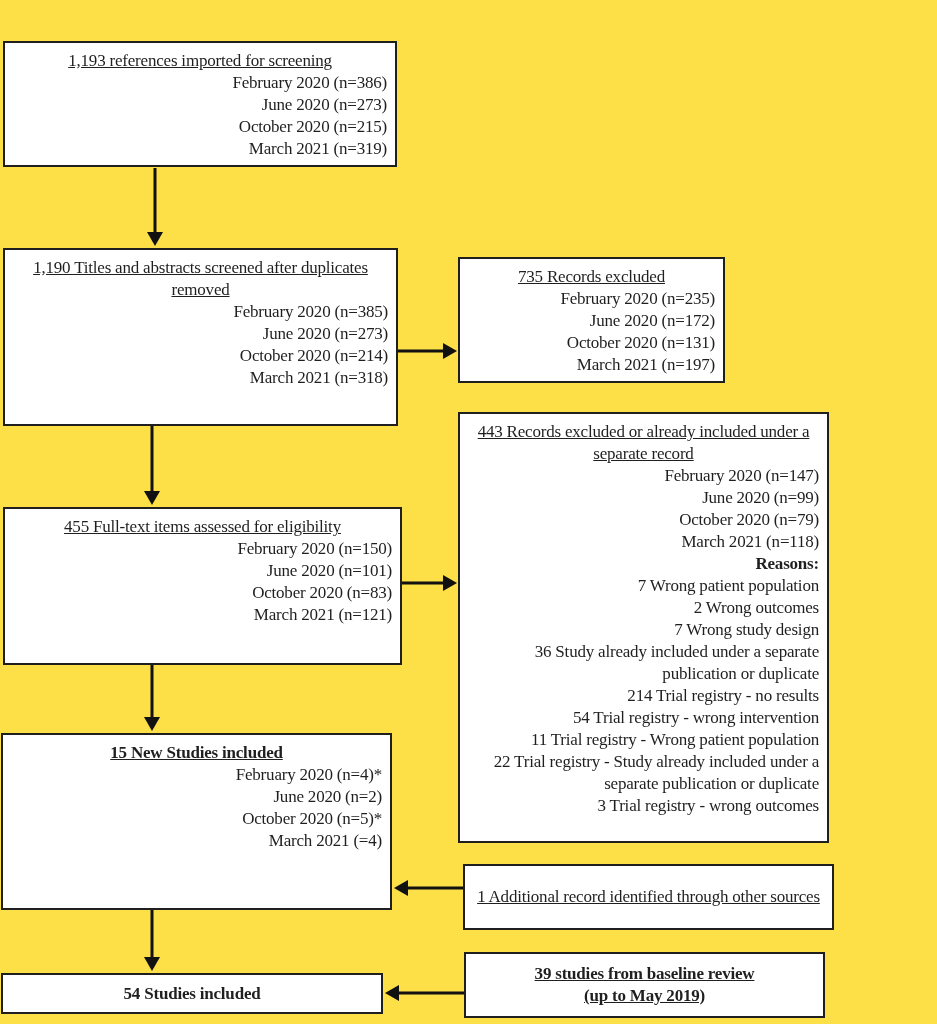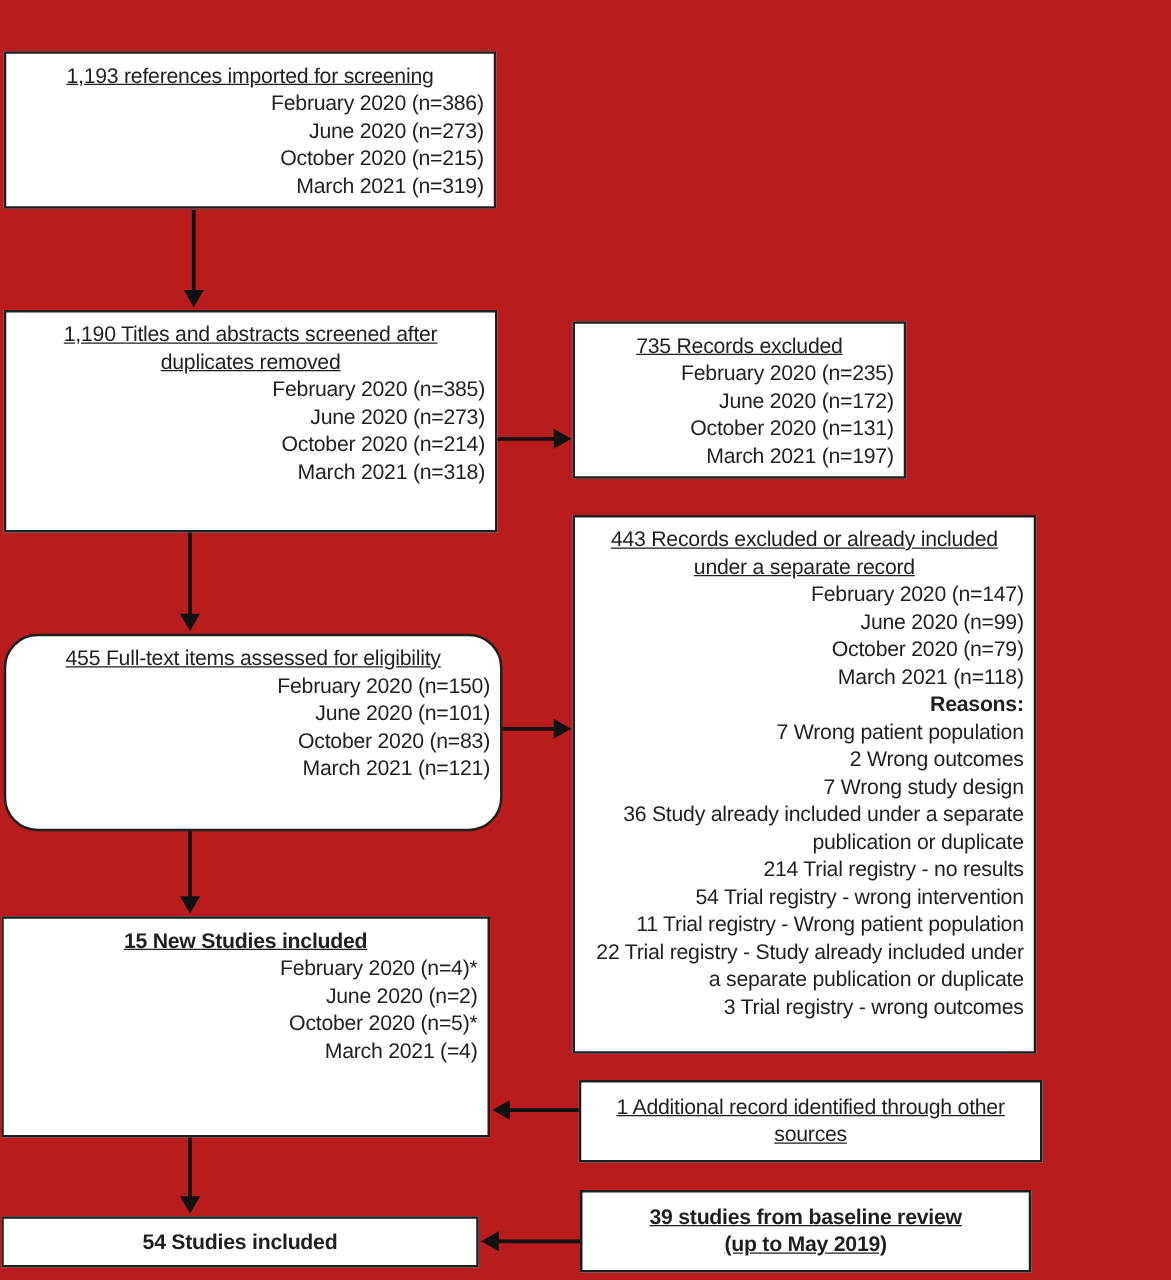--- a/index.html
+++ b/index.html
@@ -4,22 +4,22 @@
 <style>
   html, body {
     margin: 0;
     padding: 0;
     background: #ffffff;
   }
   #canvas {
     position: relative;
     width: 937px;
     height: 1024px;
-    background: #b91c1c;
-    font-family: Liberation Sans, sans-serif;
+    background: #fde047;
+    font-family: Liberation Serif, serif;
     color: #1f1f1f;
     font-size: 17px;
     line-height: 22px;
     letter-spacing: -0.2px;
   }
   .box {
     position: absolute;
     border: 2px solid #1f1f1f;
     background: #ffffff;
     box-sizing: border-box;
@@ -88,21 +88,21 @@
     <div class="line">2 Wrong outcomes</div>
     <div class="line">7 Wrong study design</div>
     <div class="line">36 Study already included under a separate publication or duplicate</div>
     <div class="line">214 Trial registry - no results</div>
     <div class="line">54 Trial registry - wrong intervention</div>
     <div class="line">11 Trial registry - Wrong patient population</div>
     <div class="line">22 Trial registry - Study already included under a separate publication or duplicate</div>
     <div class="line">3 Trial registry - wrong outcomes</div>
   </div>
 
-  <div class="box" style="left:3px; top:507px; width:399px; height:158px;border-radius:27px;">
+  <div class="box" style="left:3px; top:507px; width:399px; height:158px;">
     <div class="box-title">455 Full-text items assessed for eligibility</div>
     <div class="line">February 2020 (n=150)</div>
     <div class="line">June 2020 (n=101)</div>
     <div class="line">October 2020 (n=83)</div>
     <div class="line">March 2021 (n=121)</div>
   </div>
 
   <div class="box" style="left:1px; top:733px; width:391px; height:177px;">
     <div class="box-title bold">15 New Studies included</div>
     <div class="line">February 2020 (n=4)*</div>

